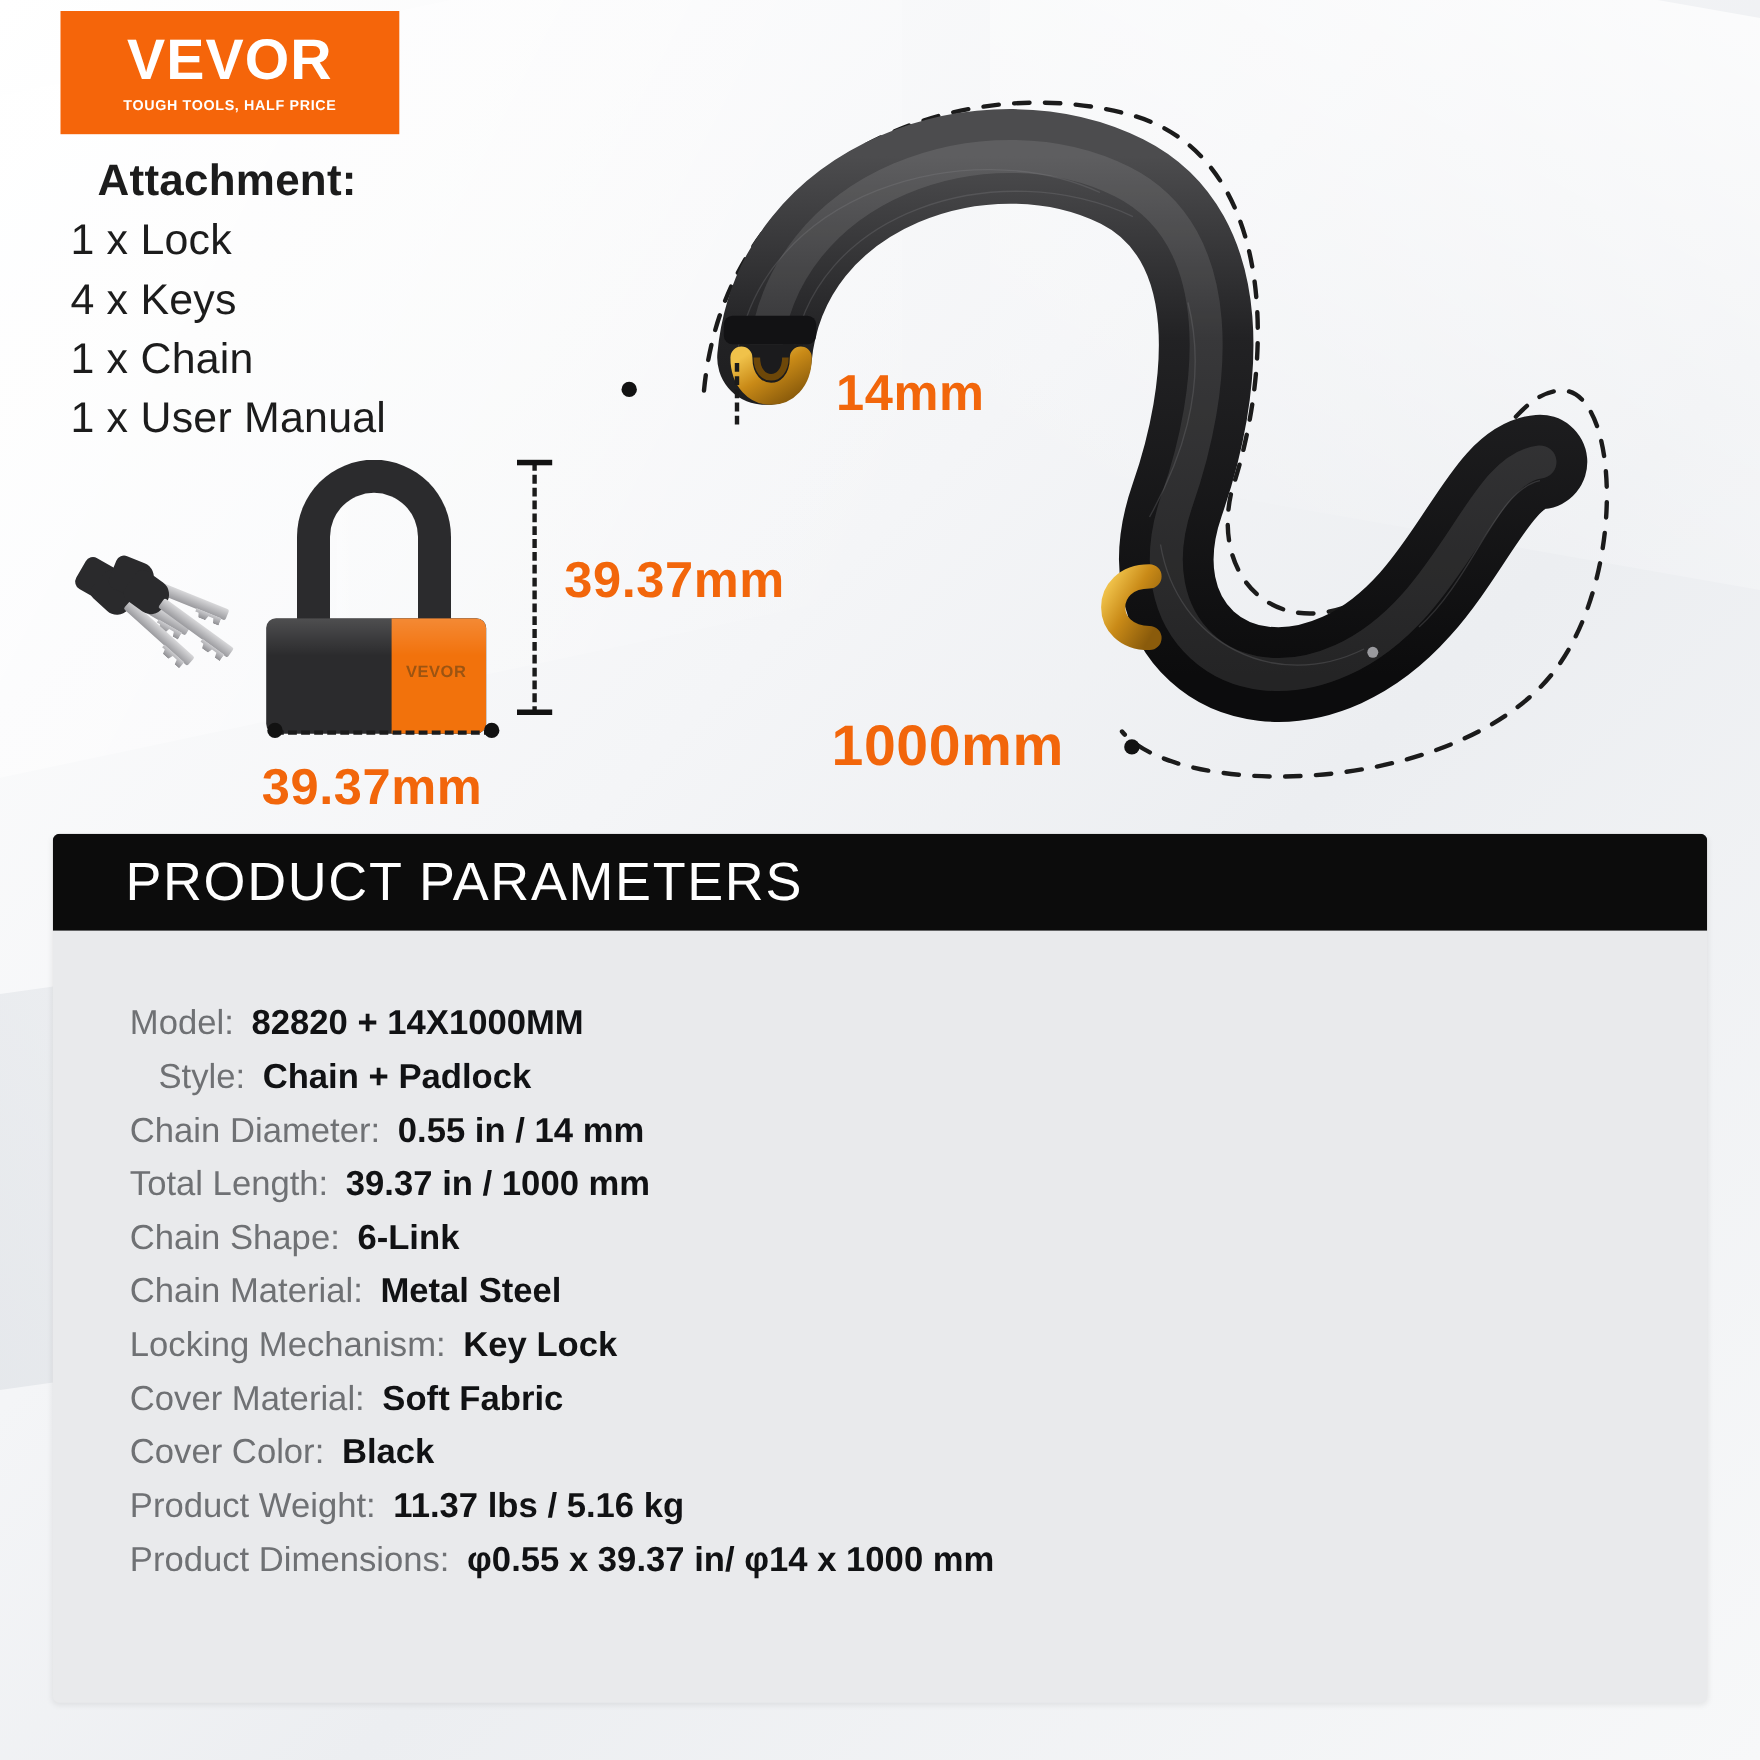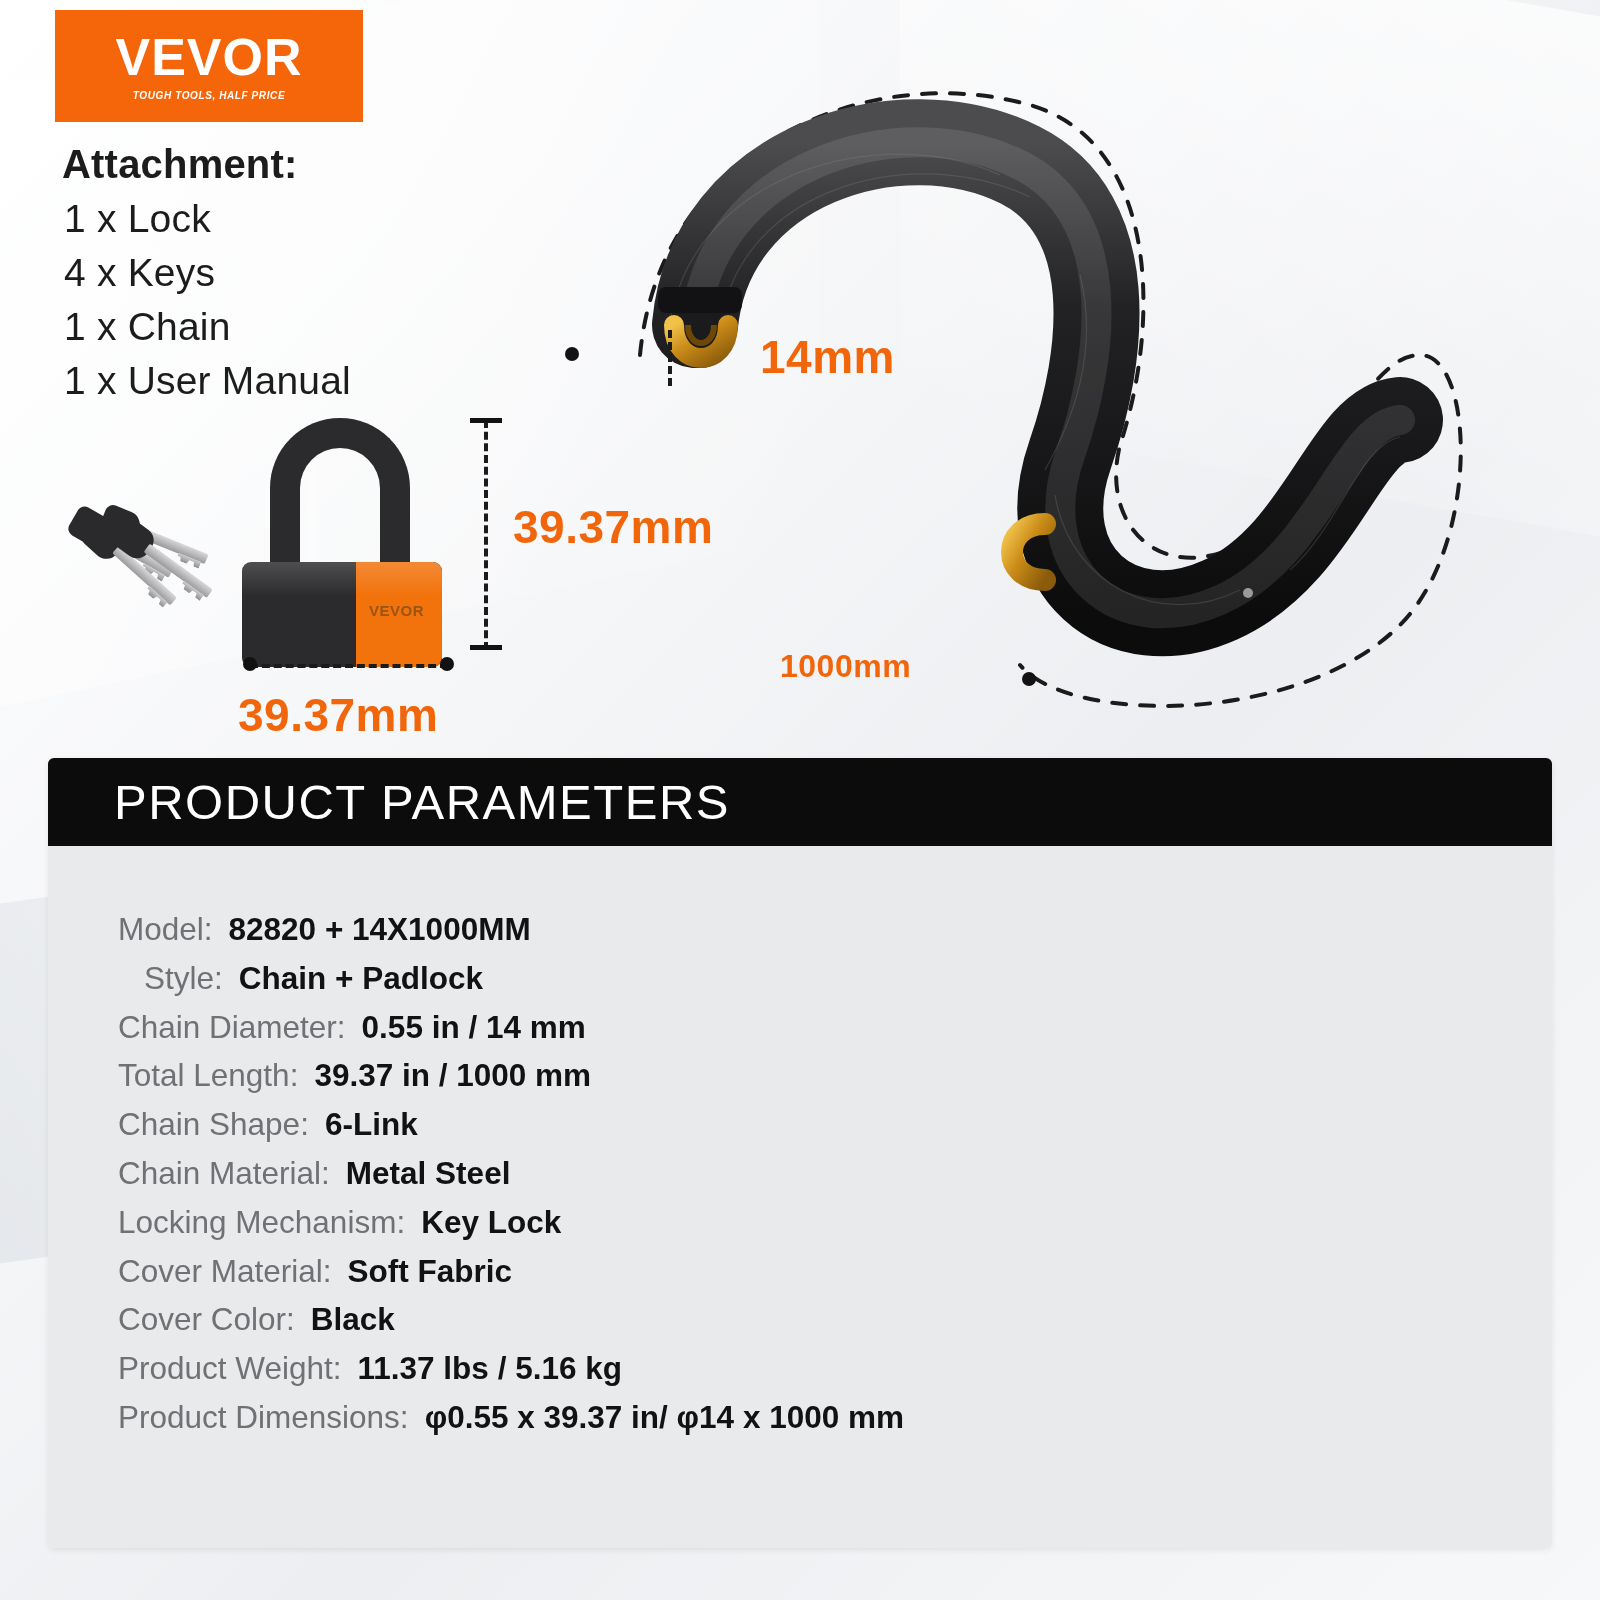--- a/index.html
+++ b/index.html
@@ -45,39 +45,39 @@
     color: #ffffff;
   }
   .logo-word {
     font-size: 52px;
     font-weight: bold;
     letter-spacing: 1px;
     line-height: 1;
     font-family: "Liberation Sans", sans-serif;
   }
   .logo-tag {
-    font-size: 10px;
+    font-size: 13px;
     font-weight: bold;
     letter-spacing: .6px;
     margin-top: 7px;
-    font-style: italic;
   }
 
   
   .attach {
     position: absolute;
     left: 62px;
     top: 142px;
     color: #1c1c1c;
   }
   .attach-title {
     font-size: 40px;
     font-weight: bold;
     margin: 0 0 6px 0;
     letter-spacing: .2px;
+    text-align: center;
   }
   .attach-item {
     font-size: 39px;
     margin: 10px 0 0 2px;
     letter-spacing: .2px;
   }
 
   
   .lock-group {
     position: absolute;
@@ -183,21 +183,21 @@
   }
 
   
   .dim {
     position: absolute;
     color: #F2660B;
     font-weight: bold;
     letter-spacing: .5px;
   }
   .dim-14 { left: 760px; top: 330px; font-size: 46px; }
-  .dim-1000 { left: 780px; top: 648px; font-size: 32px; }
+  .dim-1000 { left: 756px; top: 648px; font-size: 52px; }
   .dim-3937-v { left: 513px; top: 500px; font-size: 46px; }
   .dim-3937-h { left: 238px; top: 688px; font-size: 46px; }
 
   .vline {
     position: absolute;
     border-left: 4px dashed #1b1b1b;
   }
   .hline {
     position: absolute;
     border-top: 4px dashed #1b1b1b;

